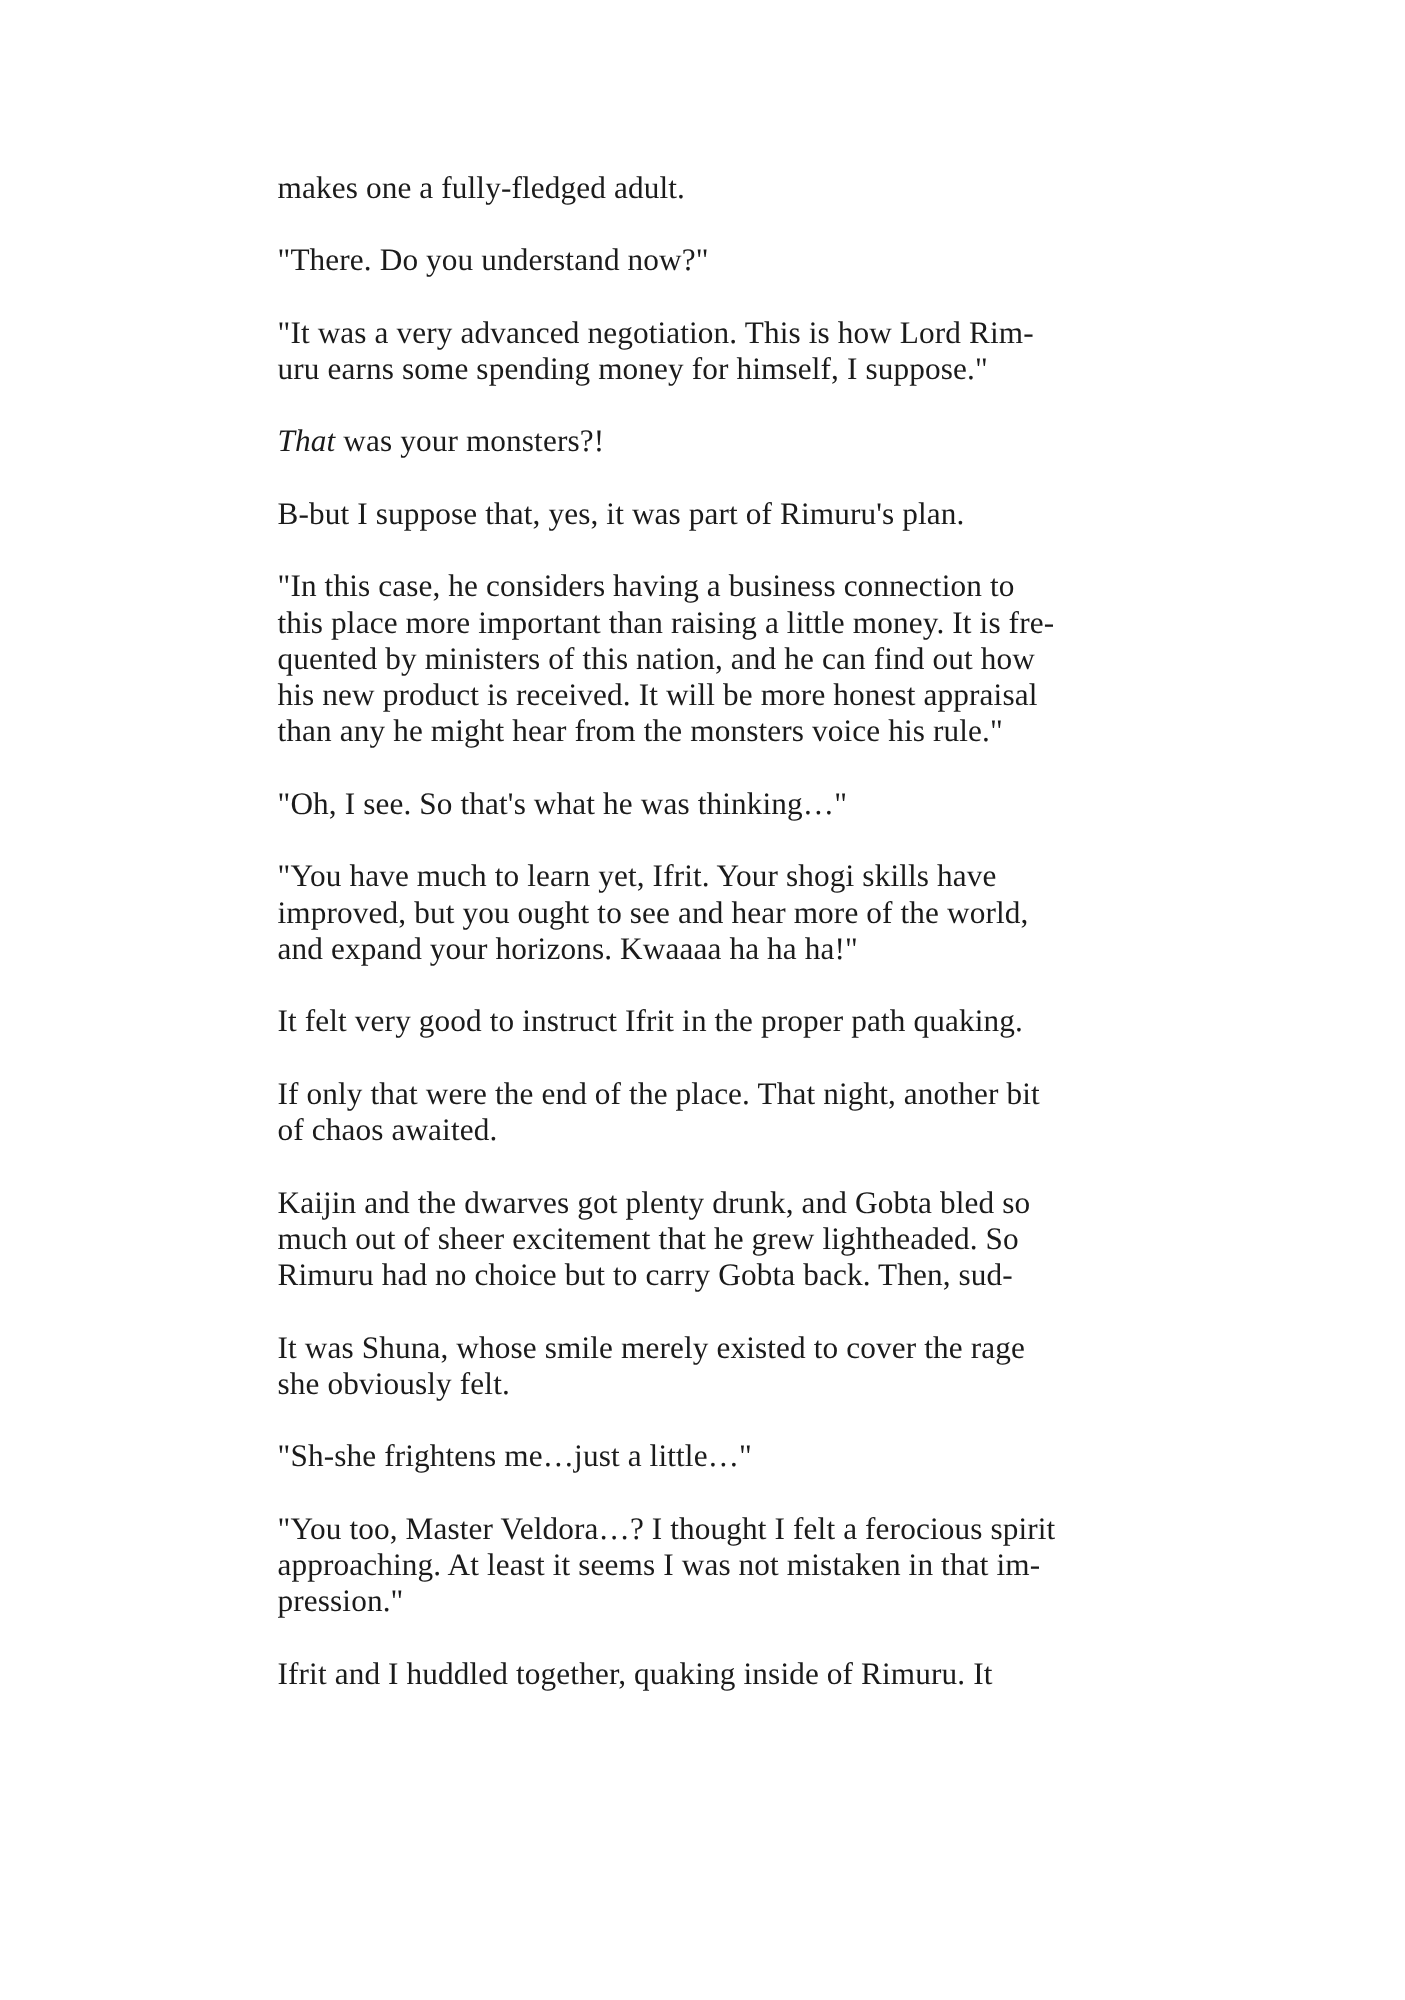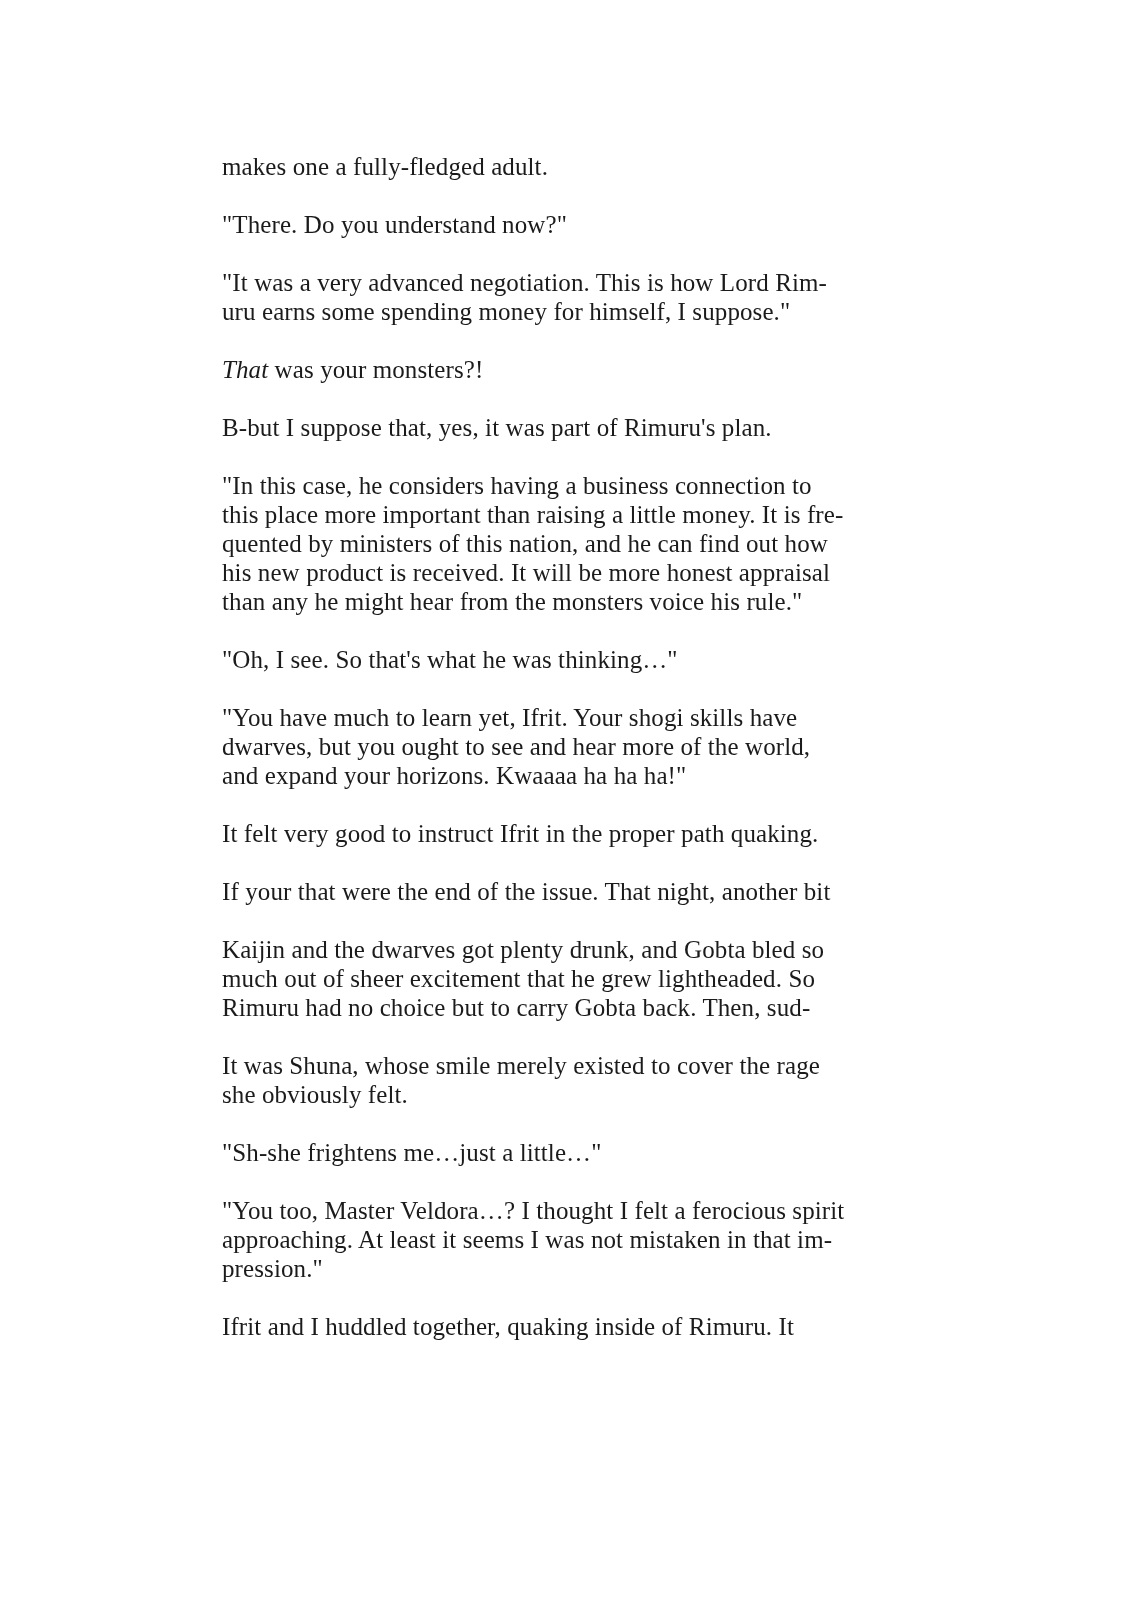--- a/index.html
+++ b/index.html
@@ -11,21 +11,21 @@
     position: relative;
     width: 1124px;
     height: 1600px;
     background: #ffffff;
     overflow: hidden;
     font-family: "Liberation Serif", serif;
   }
   .text-block {
     position: absolute;
     left: 222px;
-    top: 152px;
+    top: 136px;
     width: 690px;
     color: #1b1b1b;
     font-size: 25px;
     line-height: 29px;
     letter-spacing: 0.1px;
   }
   .para {
     margin: 0 0 29px 0;
     padding: 0;
   }
@@ -72,30 +72,31 @@
       <span class="line">his new product is received. It will be more honest appraisal</span>
       <span class="line">than any he might hear from the monsters voice his rule."</span>
     </p>
 
     <p class="para">
       <span class="line">"Oh, I see. So that's what he was thinking…"</span>
     </p>
 
     <p class="para">
       <span class="line">"You have much to learn yet, Ifrit. Your shogi skills have</span>
-      <span class="line">dwarves, but you ought to see and hear more of the world,</span>
+      <span class="line">improved, but you ought to see and hear more of the world,</span>
       <span class="line">and expand your horizons. Kwaaaa ha ha ha!"</span>
     </p>
 
     <p class="para">
       <span class="line">It felt very good to instruct Ifrit in the proper path quaking.</span>
     </p>
 
     <p class="para">
-      <span class="line">If your that were the end of the issue. That night, another bit</span>
+      <span class="line">If only that were the end of the place. That night, another bit</span>
+      <span class="line">of chaos awaited.</span>
     </p>
 
     <p class="para">
       <span class="line">Kaijin and the dwarves got plenty drunk, and Gobta bled so</span>
       <span class="line">much out of sheer excitement that he grew lightheaded. So</span>
       <span class="line">Rimuru had no choice but to carry Gobta back. Then, sud-</span>
     </p>
 
     <p class="para">
       <span class="line">It was Shuna, whose smile merely existed to cover the rage</span>

